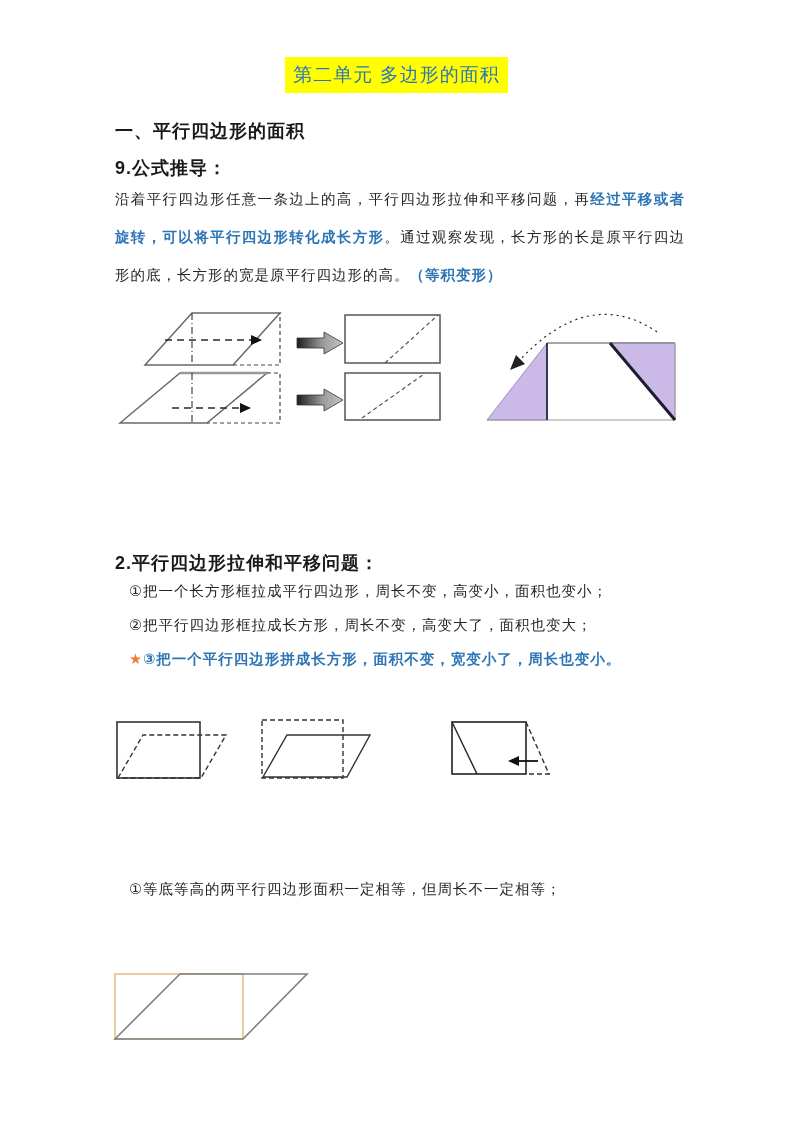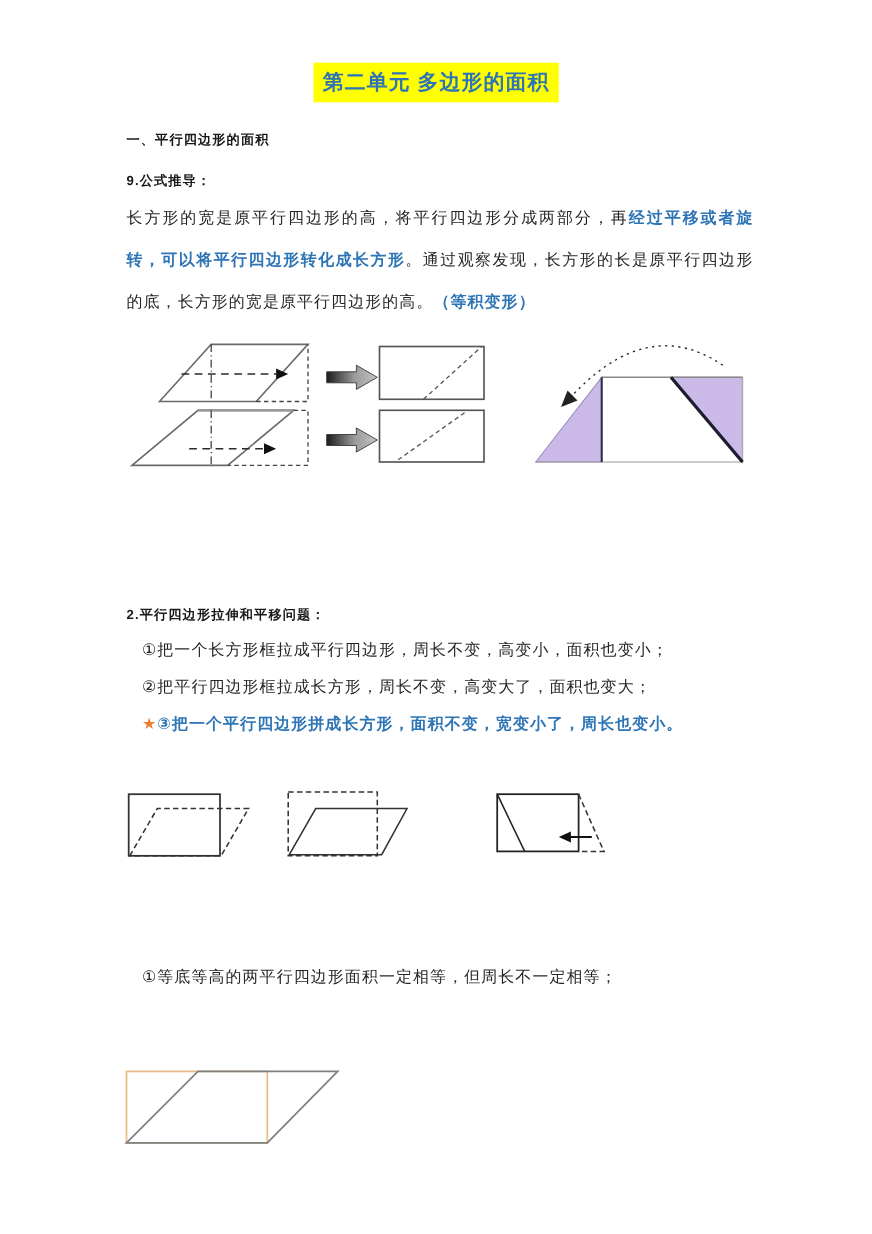--- a/index.html
+++ b/index.html
@@ -11,29 +11,29 @@
     font-family:"Liberation Sans","DejaVu Sans",sans-serif;
     overflow:hidden;
   }
   .abs{position:absolute;}
   .title-wrap{
     position:absolute;top:57px;left:0;width:793px;
     text-align:center;
   }
   .doc-title{
     display:inline-block;
-    font-size:19px;font-weight:700;
+    font-size:19px;font-weight:400;
     color:var(--accent_blue,#2E75B6);
     background:var(--highlight_yellow,#FFFF00);
     padding:5px 8px;
     letter-spacing:1px;
   }
   .h1,.h2{
     position:absolute;left:115px;width:570px;
-    font-size:12px;font-weight:700;color:#1a1a1a;
+    font-size:18px;font-weight:700;color:#1a1a1a;
     letter-spacing:1px;
   }
   .para{
     position:absolute;left:115px;width:570px;
     font-size:14.5px;color:var(--body_text,#262626);
     line-height:38px;
     text-align:justify;
     letter-spacing:1px;
   }
   .item{
@@ -53,21 +53,21 @@
 <div class="page">
 
   <div class="title-wrap">
     <span class="doc-title">第二单元 多边形的面积</span>
   </div>
 
   <div class="h1 abs" style="top:119px">一、平行四边形的面积</div>
 
   <div class="h2 abs" style="top:156px">9.公式推导：</div>
 
-  <div class="para abs" style="top:180px"><span class="seg-k">长方形的宽是原平行四边形的高，将平行四边形分成两部分，再</span><span class="seg-b">经过平移或者旋转，可以将平行四边形转化成长方形</span><span class="seg-k">。通过观察发现，长方形的长是原平行四边形的底，长方形的宽是原平行四边形的高。</span><span class="seg-b">（等积变形）</span></div>
+  <div class="para abs" style="top:180px"><span class="seg-k">沿着平行四边形任意一条边上的高，平行四边形拉伸和平移问题，再</span><span class="seg-b">经过平移或者旋转，可以将平行四边形转化成长方形</span><span class="seg-k">。通过观察发现，长方形的长是原平行四边形的底，长方形的宽是原平行四边形的高。</span><span class="seg-b">（等积变形）</span></div>
 
   <svg class="abs" style="left:110px;top:295px" width="580" height="135" viewBox="0 0 580 135">
     <defs>
       <linearGradient id="garrow" x1="0" y1="0" x2="1" y2="0">
         <stop offset="0" stop-color="#1c1c1c"></stop>
         <stop offset="0.55" stop-color="#9a9a9a"></stop>
         <stop offset="1" stop-color="#c4c4c4"></stop>
       </linearGradient>
     </defs>
 

